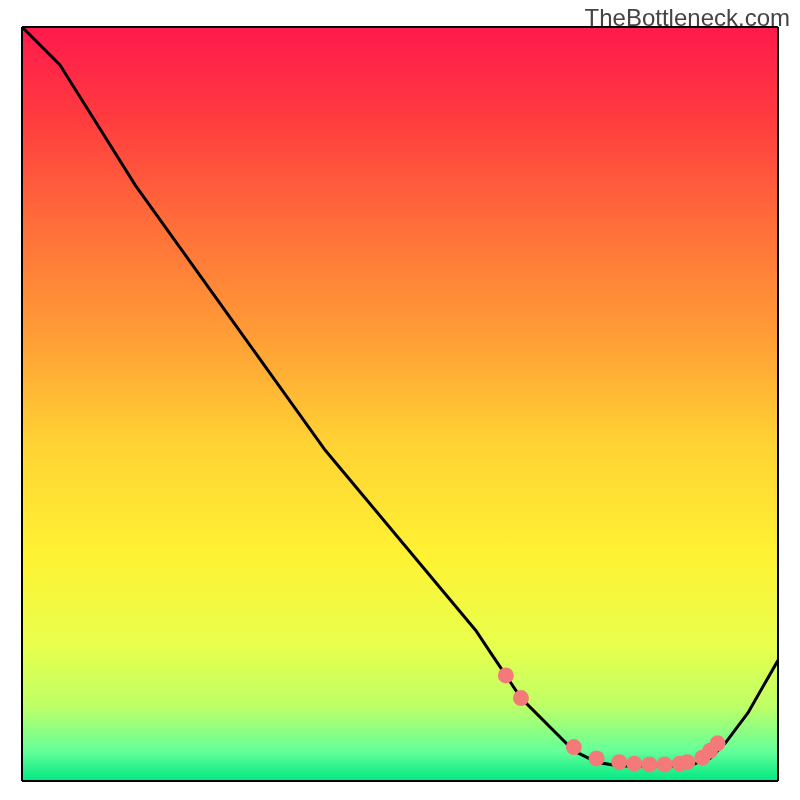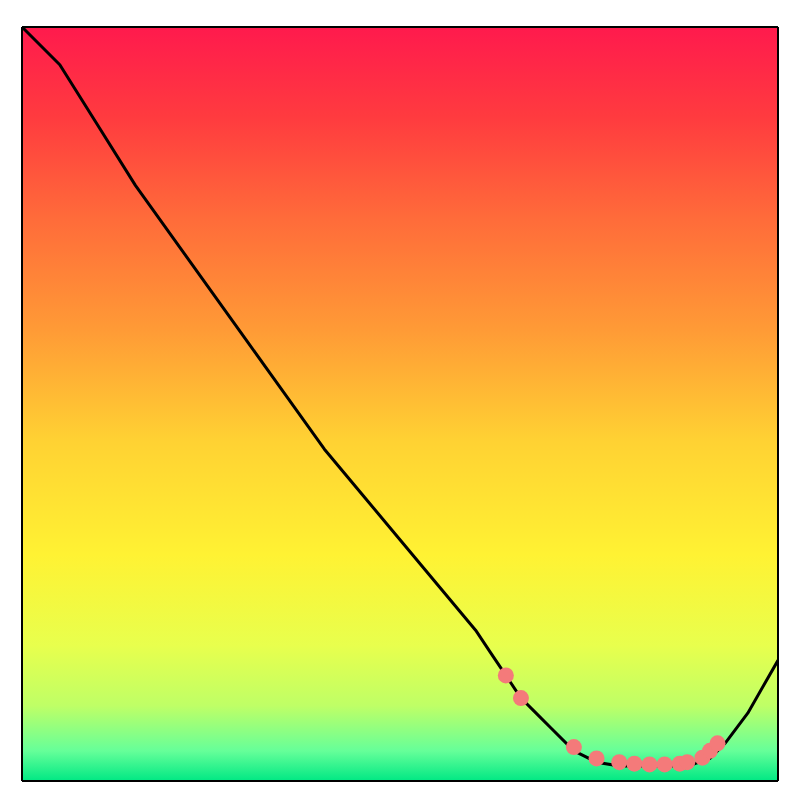--- a/index.html
+++ b/index.html
@@ -26,20 +26,21 @@
     z-index: 5;
   }
   svg {
     display: block;
   }
 </style>
 </head>
 <body>
 <div class="chart-container">
 
+<div class="watermark">TheBottleneck.com</div>
 
 <svg id="chart-svg" width="800" height="800">
   <defs>
     <linearGradient id="bg-grad" x1="0" y1="0" x2="0" y2="1">
           <stop offset="0%" stop-color="#ff1a4d"></stop>
           <stop offset="12%" stop-color="#ff3b3f"></stop>
           <stop offset="25%" stop-color="#ff6a3a"></stop>
           <stop offset="40%" stop-color="#ff9a36"></stop>
           <stop offset="55.00000000000001%" stop-color="#ffd233"></stop>
           <stop offset="70%" stop-color="#fff233"></stop>

